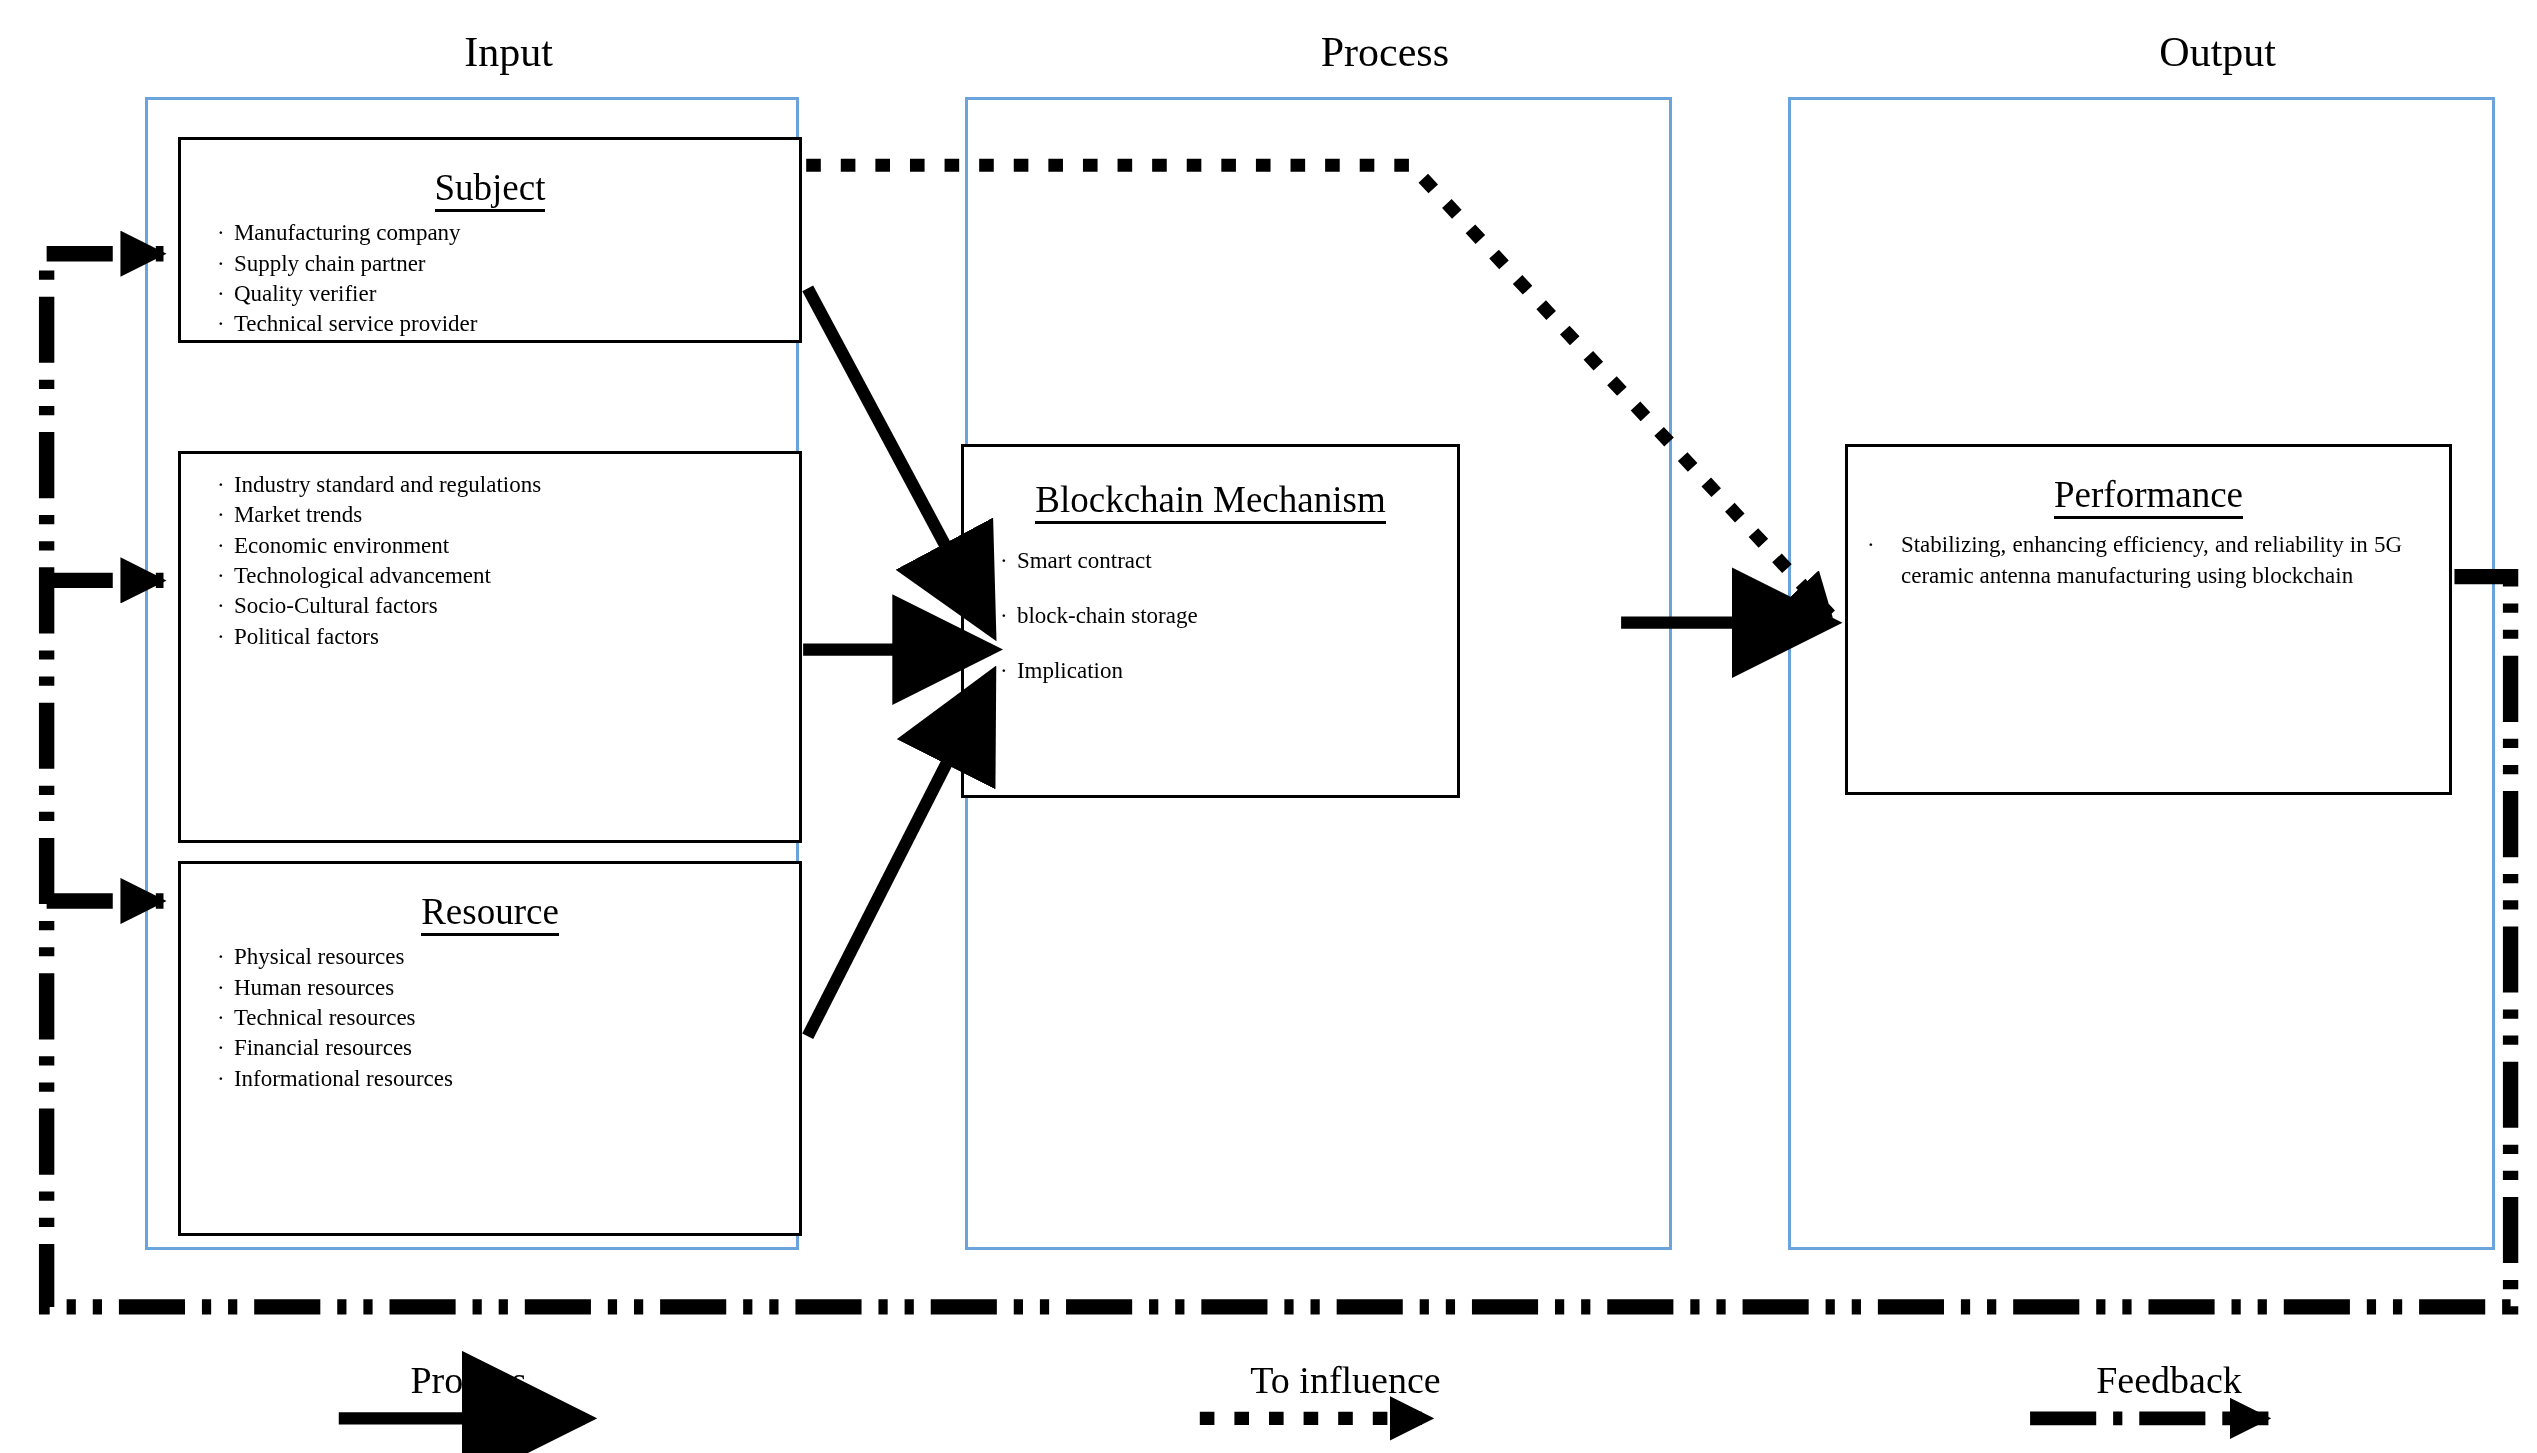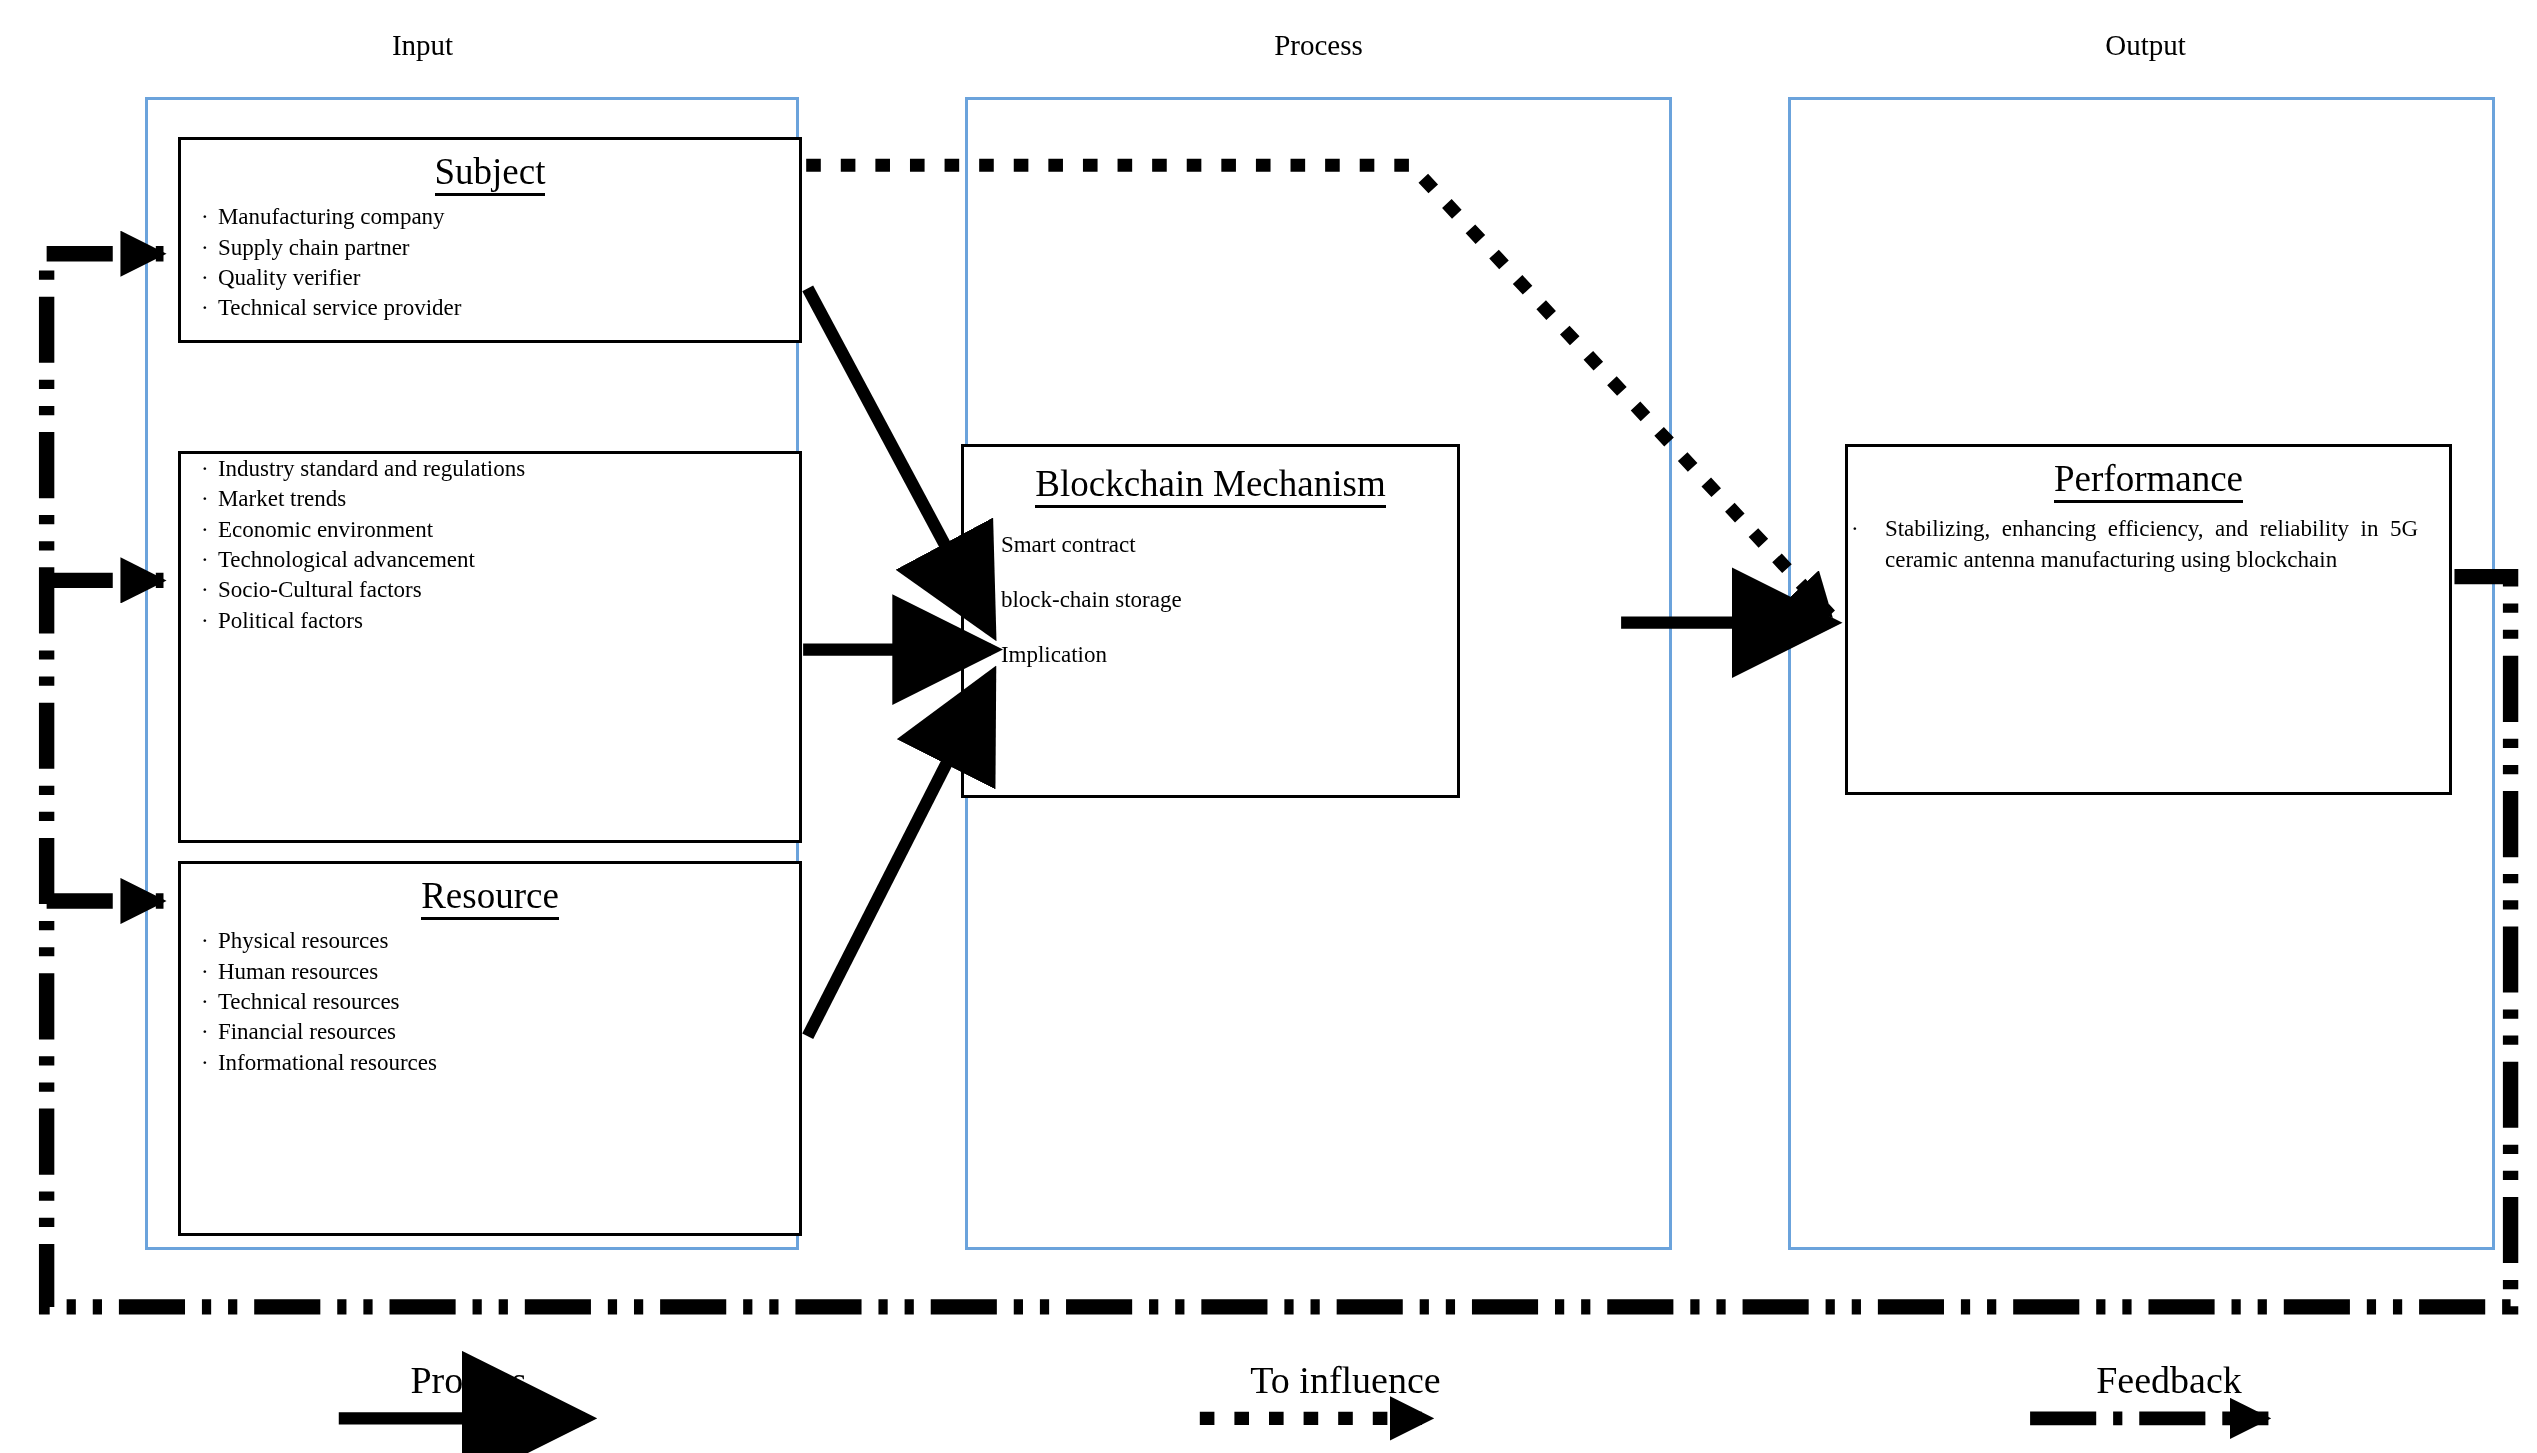--- a/index.html
+++ b/index.html
@@ -12,23 +12,23 @@
     width: 2538px;
     height: 1453px;
     background: #ffffff;
     font-family: "Liberation Serif", "DejaVu Serif", serif;
     color: #000000;
     overflow: hidden;
   }
   
   .col-header {
     position: absolute;
-    font-size: 29px;
+    font-size: 42px;
     line-height: 1;
-    text-align: center;
+    text-align: right;
     white-space: nowrap;
     color: #000;
   }
   #hdr-input   { left: 292px;  top: 31px; width: 261px; }
   #hdr-process { left: 1188px; top: 31px; width: 261px; }
   #hdr-output  { left: 2015px; top: 31px; width: 261px; }
 
   
   .col-box {
     position: absolute;
@@ -39,21 +39,21 @@
   #col-input   { left: 145px;  top: 97px; width: 654px;  height: 1153px; }
   #col-process { left: 965px; top: 97px; width: 707px;  height: 1153px; }
   #col-output  { left: 1788px; top: 97px; width: 707px;  height: 1153px; }
 
   
   .entity {
     position: absolute;
     border: 3.1px solid #000000;
     background: #ffffff;
     box-sizing: border-box;
-    padding: 0;
+    padding: 16px;
   }
   #box-subject     { left: 178px;  top: 137px;  width: 624px;  height: 206px; }
   #box-environment { left: 178px;  top: 451px;  width: 624px;  height: 392px; }
   #box-resource    { left: 178px;  top: 861px; width: 624px;  height: 375px; }
   #box-blockchain  { left: 961px; top: 444px;  width: 499px;  height: 354px; }
   #box-performance { left: 1845px; top: 444px;  width: 607px;  height: 351px; }
 
   .entity-title {
     text-align: center;
     font-size: 37px;

